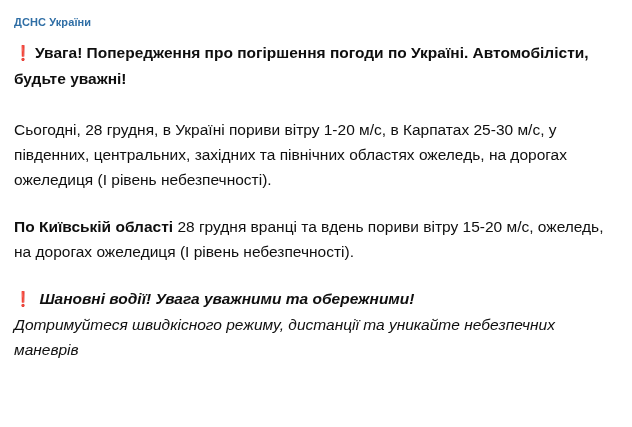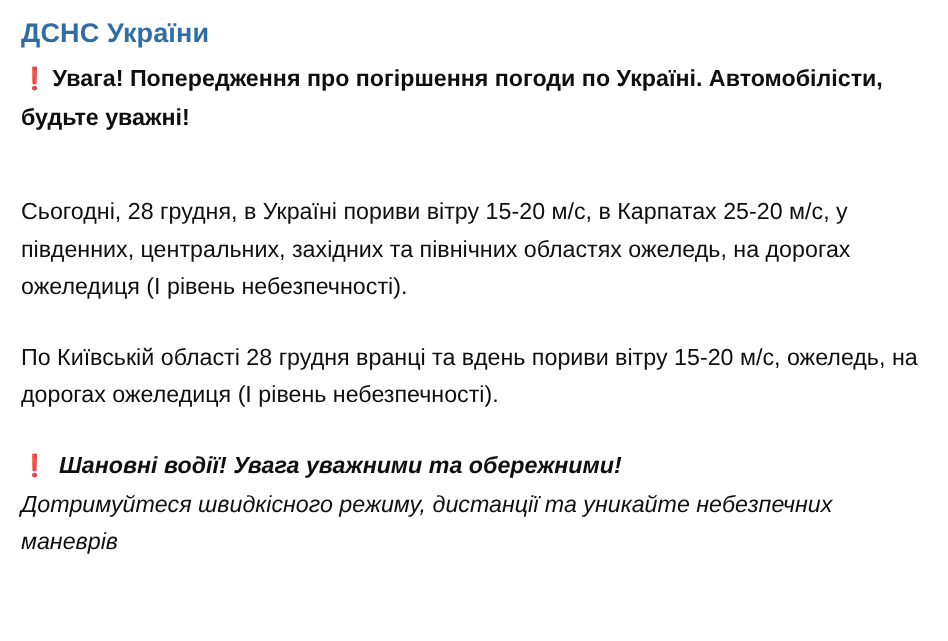--- a/index.html
+++ b/index.html
@@ -15,68 +15,68 @@
     overflow: hidden;
   }
   .post {
     padding: 12px 14px 0 14px;
     box-sizing: border-box;
     width: 632px;
   }
   .channel-title {
     color: #2f6ea5;
     font-weight: bold;
-    font-size: 18px;
+    font-size: 11px;
     line-height: 20px;
     margin: 0 0 8px 0;
     letter-spacing: 0.1px;
   }
   .para {
     font-size: 15.5px;
     line-height: 25px;
     margin: 0 0 22px 0;
     color: #0f0f0f;
   }
   .para.headline {
     font-weight: bold;
-    margin-bottom: 38px;
+    margin-bottom: 26px;
   }
   .para.last {
     margin-bottom: 0;
   }
   .warn-icon {
     font-size: 14.5px;
     display: inline-block;
     vertical-align: baseline;
     margin-right: 3px;
   }
   .italic {
     font-style: italic;
   }
   .bold {
-    font-weight: normal;
+    font-weight: bold;
     text-align: right;
   }
   .bolditalic {
     font-weight: bold;
     font-style: italic;
   }
 </style>
 </head>
 <body>
 
 <div class="post">
 
   <div class="channel-title">ДСНС України</div>
 
   <p class="para headline">
     <span class="warn-icon">❗</span><span>Увага! Попередження про погіршення погоди по Україні. Автомобілісти, будьте уважні!</span>
   </p>
 
-  <p class="para">Сьогодні, 28 грудня, в Україні пориви вітру 15-20 м/с, в Карпатах 25-20 м/с, у південних, центральних, західних та північних областях ожеледь, на дорогах ожеледиця (І рівень небезпечності).</p>
+  <p class="para">Сьогодні, 28 грудня, в Україні пориви вітру 1-20 м/с, в Карпатах 25-30 м/с, у південних, центральних, західних та північних областях ожеледь, на дорогах ожеледиця (І рівень небезпечності).</p>
 
   <p class="para">
     <span class="bold">По Київській області</span><span> 28 грудня вранці та вдень пориви вітру 15-20 м/с, ожеледь, на дорогах ожеледиця (І рівень небезпечності).</span>
   </p>
 
   <p class="para last">
     <span class="warn-icon">❗</span>
     <span class="bolditalic">Шановні водії! Увага уважними та обережними!</span>
     <br>
     <span class="italic">Дотримуйтеся швидкісного режиму, дистанції та уникайте небезпечних маневрів</span>

